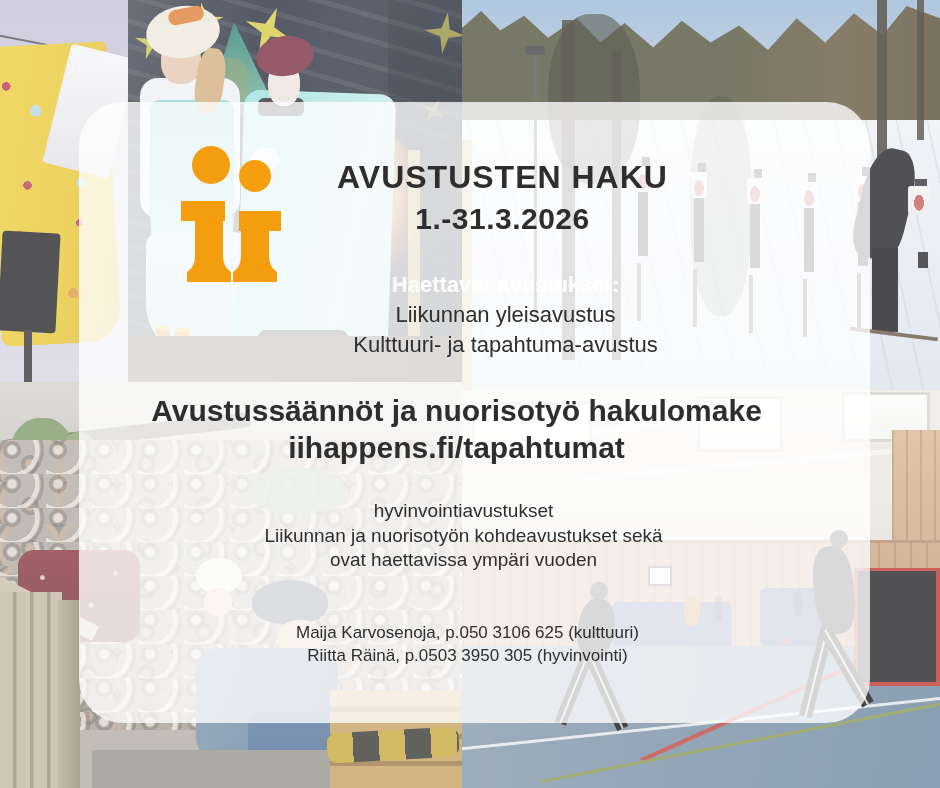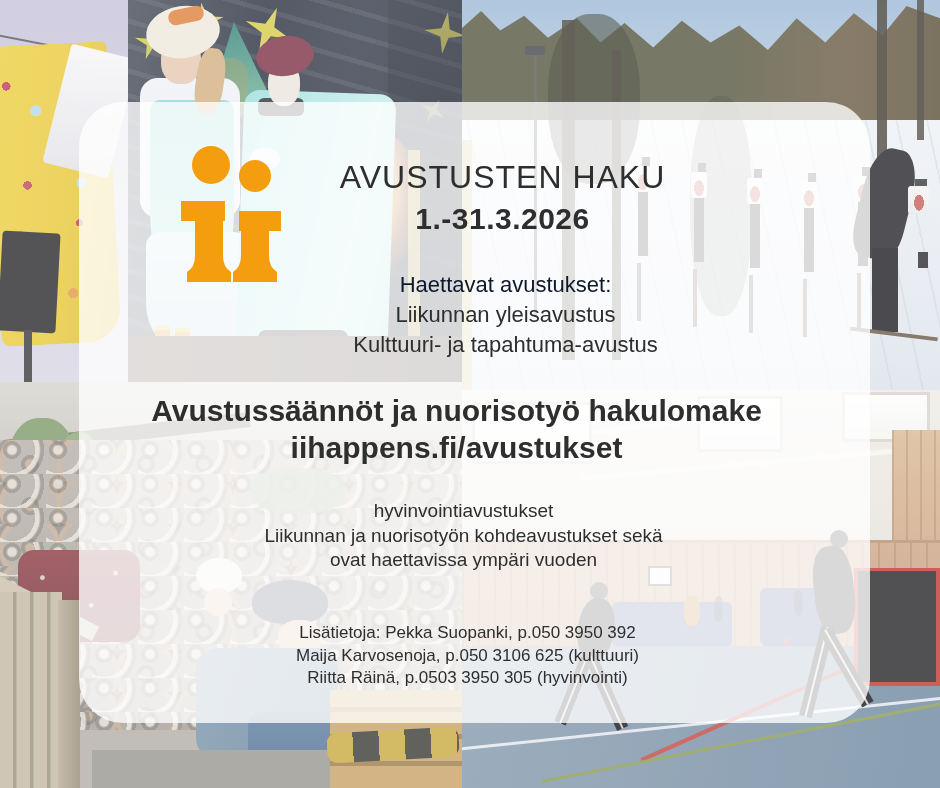--- a/index.html
+++ b/index.html
@@ -181,24 +181,24 @@
 
   .wash{left:0;top:0;width:940px;height:788px;background:rgba(255,255,255,.2);}
 
   
   .card{left:79px;top:102px;width:791px;height:621px;border-radius:44px;background:rgba(255,255,255,.78);}
   .card .txt{left:0;right:0;text-align:center;color:#2e2e2e;}
   .logo{left:62px;top:44px;width:180px;height:164px;text-align:center;}
   .logo svg{position:absolute;left:40px;top:0;}
   .logo-text{position:absolute;left:0;top:140px;width:180px;font-size:23px;font-weight:bold;
     color:#6b7177;letter-spacing:1px;text-align:center;}
-  .title{top:57px;font-size:32px;font-weight:400;letter-spacing:1px;color:#2d2d2d;transform:translateX(28px);}
+  .title{top:57px;font-size:32px;font-weight:700;letter-spacing:1px;color:#2d2d2d;transform:translateX(28px);}
   .date{top:100px;font-size:30px;font-weight:bold;color:#191919;letter-spacing:.5px;transform:translateX(28px);}
   .grants{top:168px;font-size:22px;line-height:30px;color:#363636;transform:translateX(31px);}
-  .g-head{position:static;font-weight:normal;color:#0f172a;}
+  .g-head{position:static;font-weight:bold;color:#ffffff;}
   .g-item{position:static;}
   .cta{top:290px;font-size:30px;font-weight:bold;line-height:37px;color:#161616;transform:translateX(-18px);}
   .cta div{position:static;}
   .note{top:397px;font-size:19px;line-height:24.5px;color:#333;transform:translateX(-11px);}
   .note div{position:static;}
   .contacts{top:520px;font-size:17px;line-height:22.6px;color:#2d2d2d;transform:translateX(-7px);}
   .contacts div{position:static;}
 </style>
 </head>
 <body>
@@ -347,29 +347,28 @@
     <div class="txt date">1.-31.3.2026</div>
 
     <div class="txt grants">
       <div class="g-head">Haettavat avustukset:</div>
       <div class="g-item">Liikunnan yleisavustus</div>
       <div class="g-item">Kulttuuri- ja tapahtuma-avustus</div>
     </div>
 
     <div class="txt cta">
       <div>Avustussäännöt ja nuorisotyö hakulomake</div>
-      <div>iihappens.fi/avustukset</div>
+      <div>iihappens.fi/tapahtumat</div>
     </div>
 
     <div class="txt note">
       <div>hyvinvointiavustukset</div>
       <div>Liikunnan ja nuorisotyön kohdeavustukset sekä</div>
       <div>ovat haettavissa ympäri vuoden</div>
     </div>
 
     <div class="txt contacts">
-      <div>Lisätietoja: Pekka Suopanki, p.050 3950 392</div>
       <div>Maija Karvosenoja, p.050 3106 625 (kulttuuri)</div>
       <div>Riitta Räinä, p.0503 3950 305 (hyvinvointi)</div>
     </div>
 
   </div>
 </div>
 
 </body></html>

